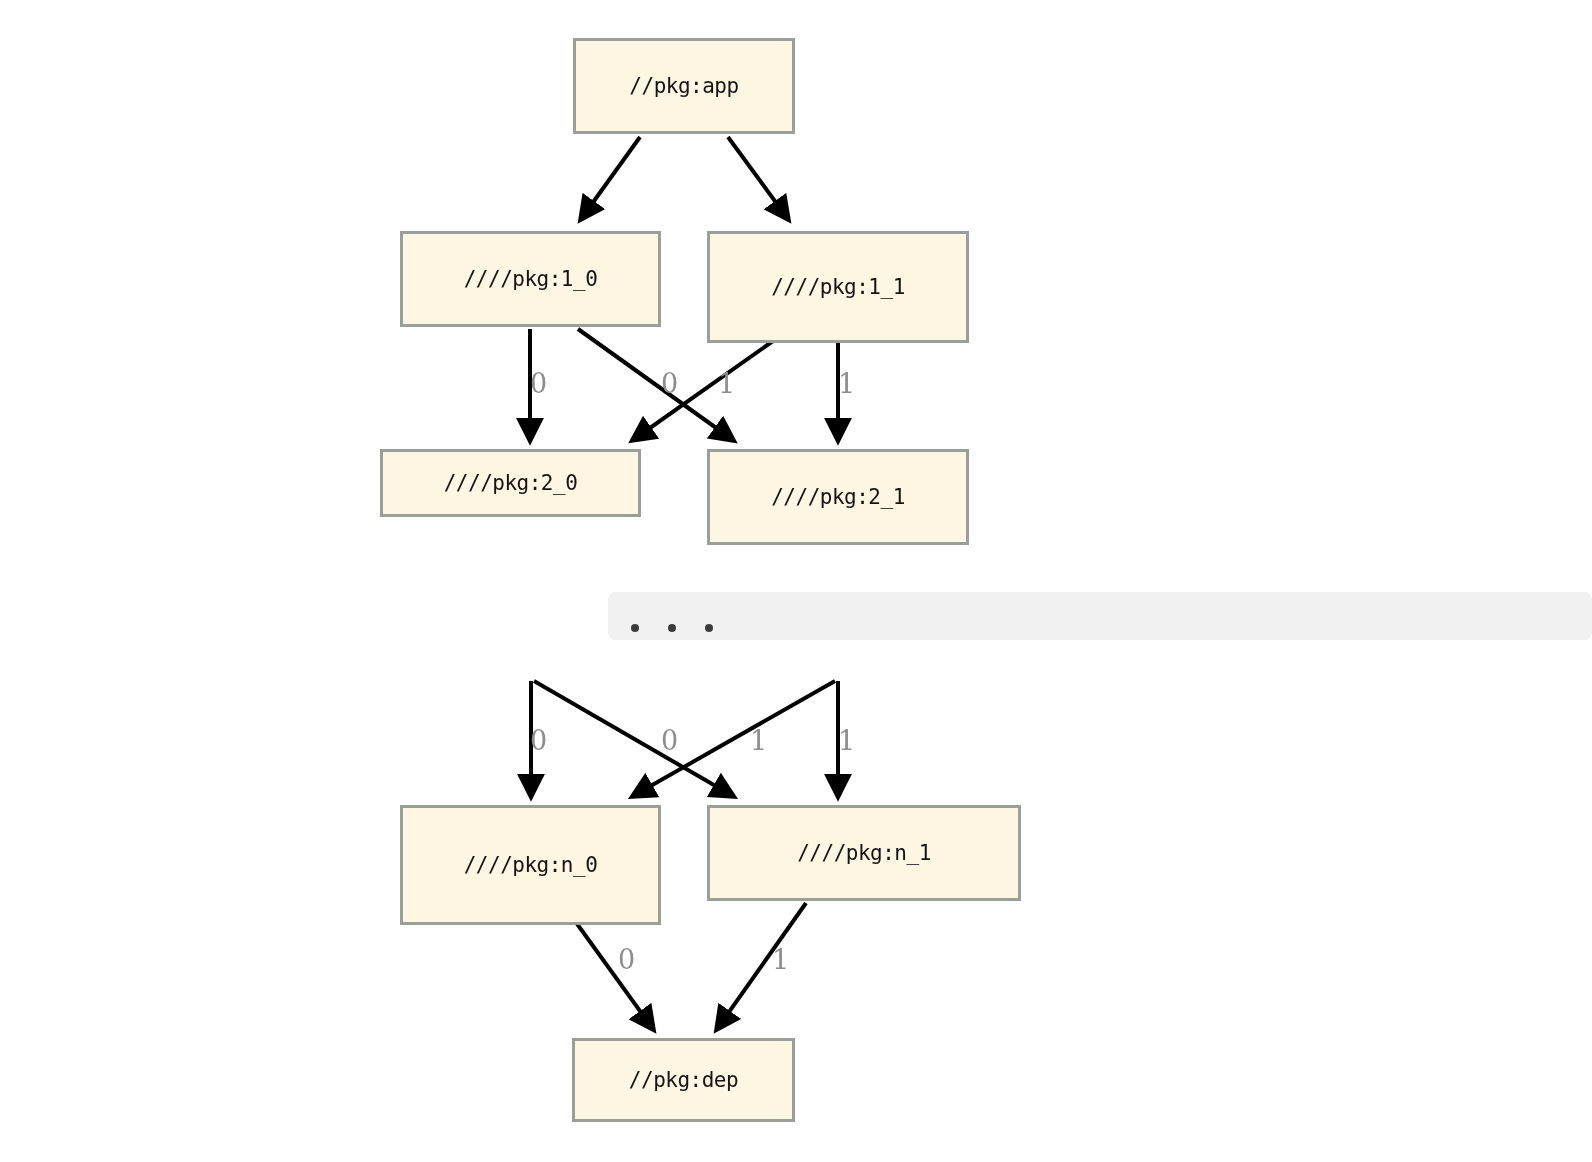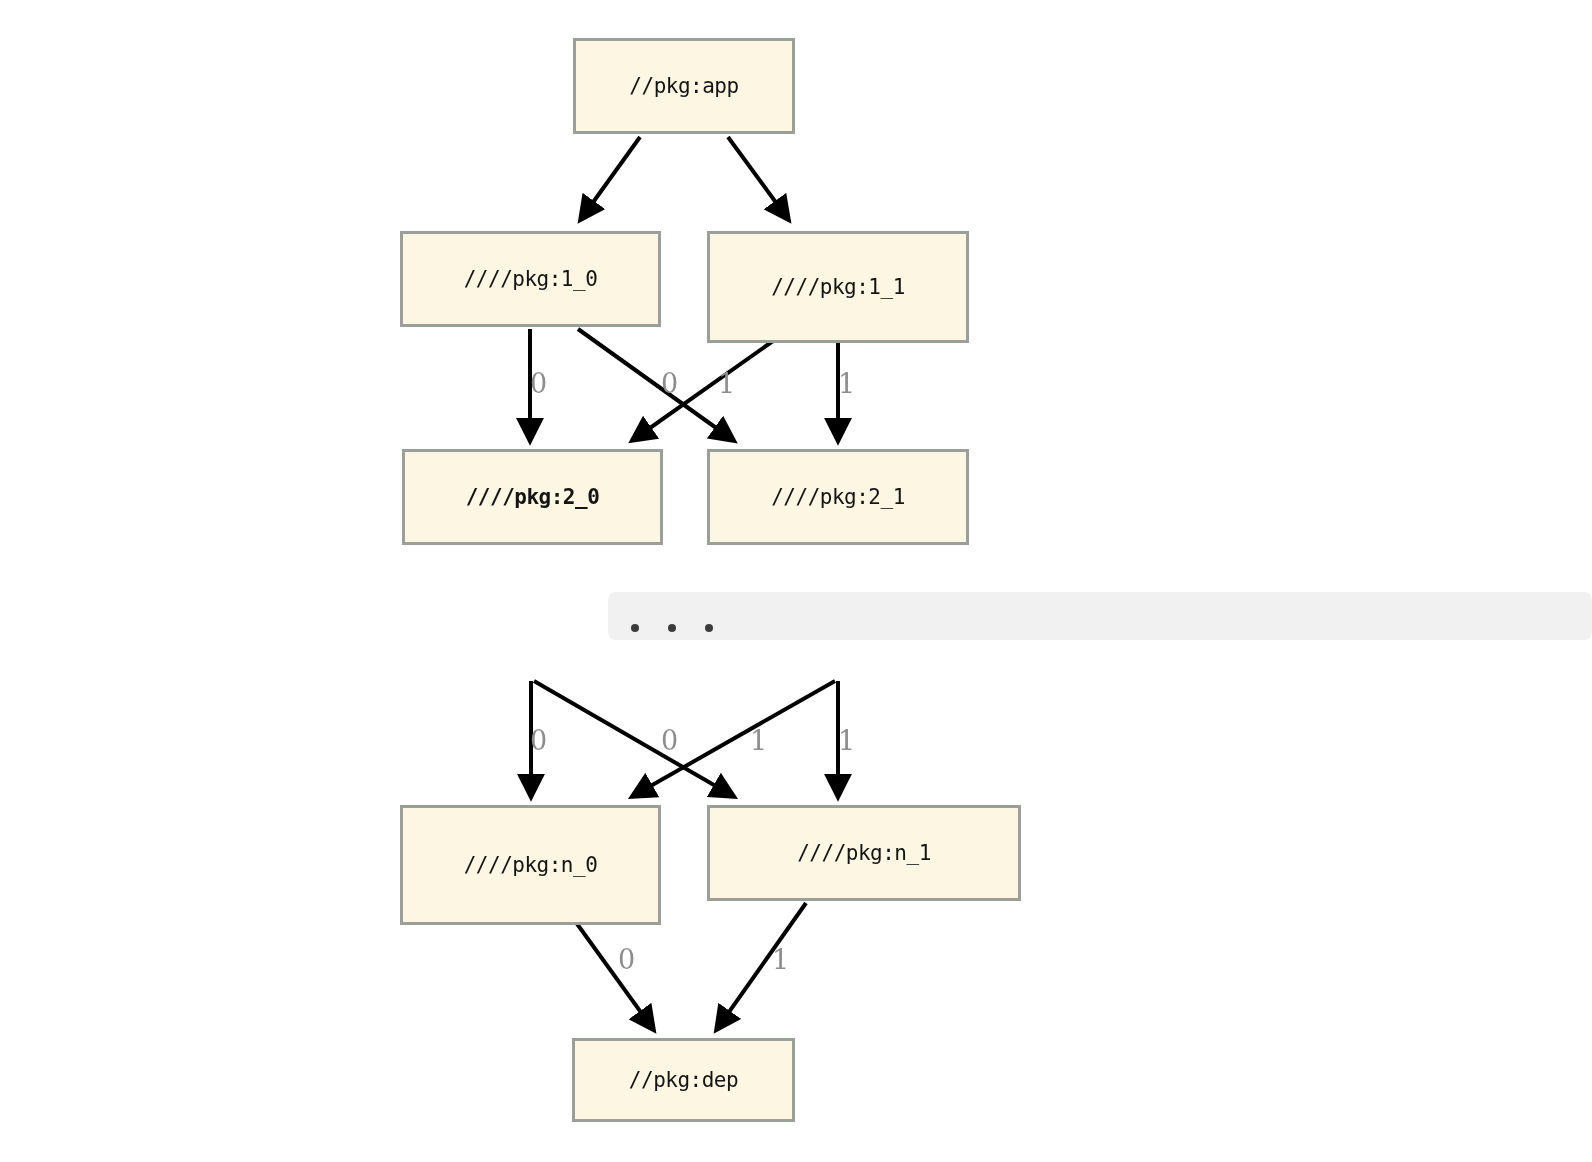--- a/index.html
+++ b/index.html
@@ -115,21 +115,21 @@
   </div>
 
   <div class="node-box" style="left:400px; top:231px; width:261px; height:96px;">
     <span class="node-label">////pkg:1_0</span>
   </div>
 
   <div class="node-box" style="left:707px; top:231px; width:262px; height:112px;">
     <span class="node-label">////pkg:1_1</span>
   </div>
 
-  <div class="node-box" style="left:402px; top:449px; width:261px; height:96px;font-weight:bold;">
+  <div class="node-box" style="left:380px; top:449px; width:261px; height:68px;">
     <span class="node-label">////pkg:2_0</span>
   </div>
 
   <div class="node-box" style="left:707px; top:449px; width:262px; height:96px;">
     <span class="node-label">////pkg:2_1</span>
   </div>
 
   <div class="node-box" style="left:400px; top:805px; width:261px; height:120px;">
     <span class="node-label">////pkg:n_0</span>
   </div>

